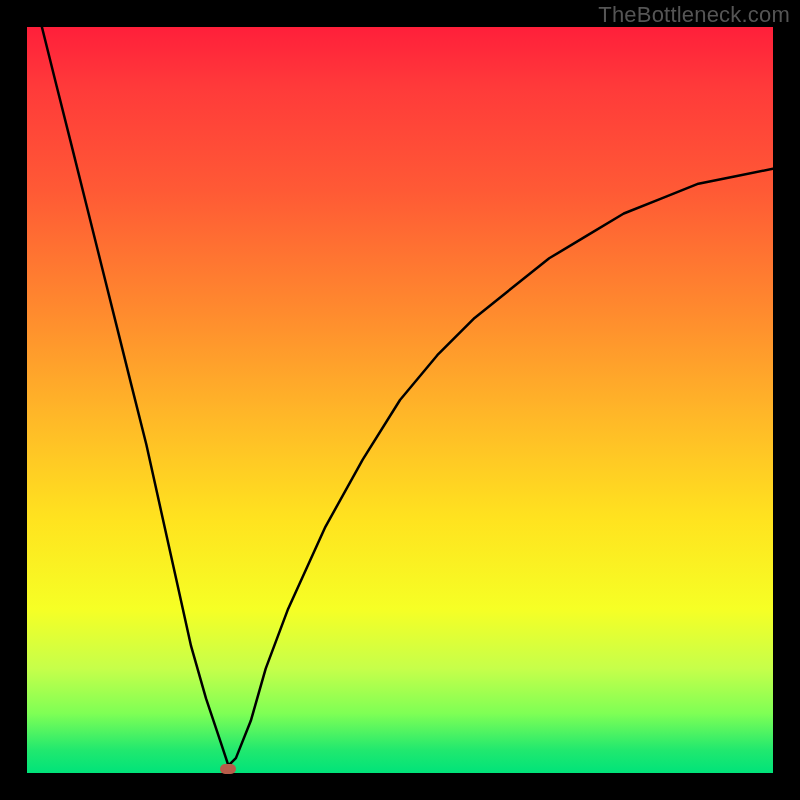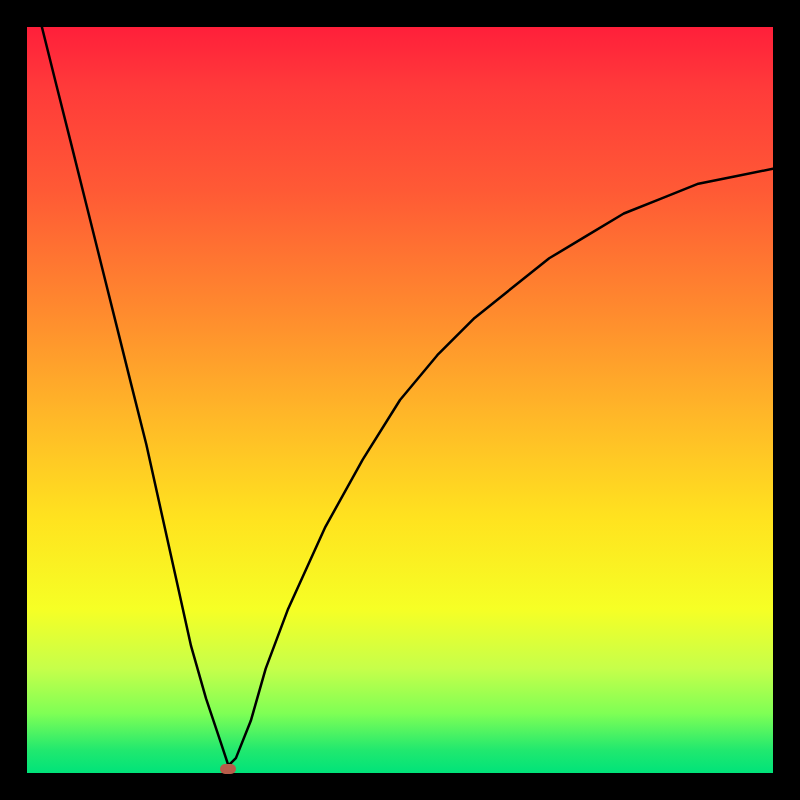--- a/index.html
+++ b/index.html
@@ -63,20 +63,21 @@
     background: #b85c4a;
     border-radius: 5px;
     z-index: 3;
     transform: translate(-50%, -50%);
   }
 </style>
 </head>
 <body>
 
 <div class="frame">
+  <div class="watermark">TheBottleneck.com</div>
 
   <div class="plot">
     <svg class="curve" viewBox="0 0 746 746" preserveAspectRatio="none">
       <path id="curve-path" d="M14.9 0.0 L29.8 59.7 L44.8 119.4 L59.7 179.0 L74.6 238.7 L89.5 298.4 L104.4 358.1 L119.4 417.8 L134.3 484.9 L149.2 552.0 L164.1 619.2 L179.0 671.4 L194.0 716.2 L201.4 738.5 L208.9 731.1 L223.8 693.8 L238.7 641.6 L261.1 581.9 L298.4 499.8 L335.7 432.7 L373.0 373.0 L410.3 328.2 L447.6 290.9 L484.9 261.1 L522.2 231.3 L559.5 208.9 L596.8 186.5 L634.1 171.6 L671.4 156.7 L708.7 149.2 L746.0 141.7" fill="none" stroke="#000000" stroke-width="2.5" stroke-linecap="round" stroke-linejoin="round"></path>
     </svg>
     <div id="min-marker" class="minimum-marker" style="left: 201.42px; top: 742.27px; background: rgb(184, 92, 74);"></div>
   </div>
 </div>
 
 </body></html>

